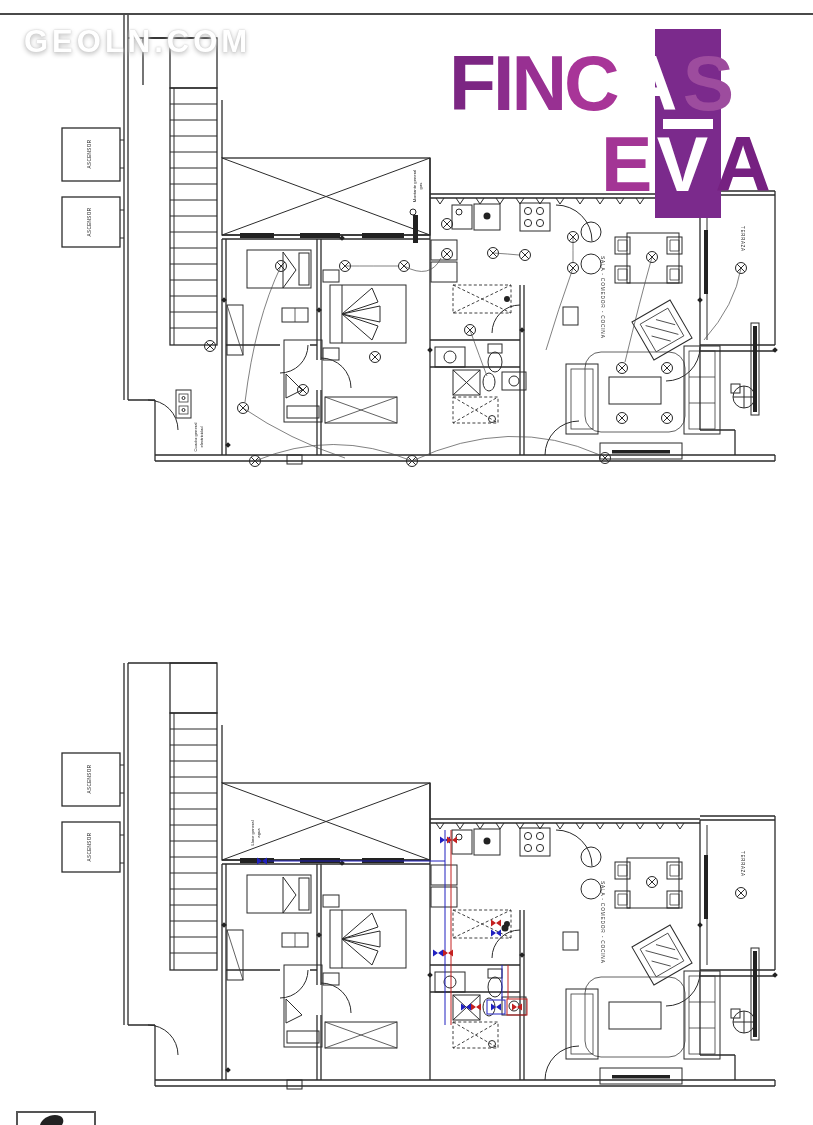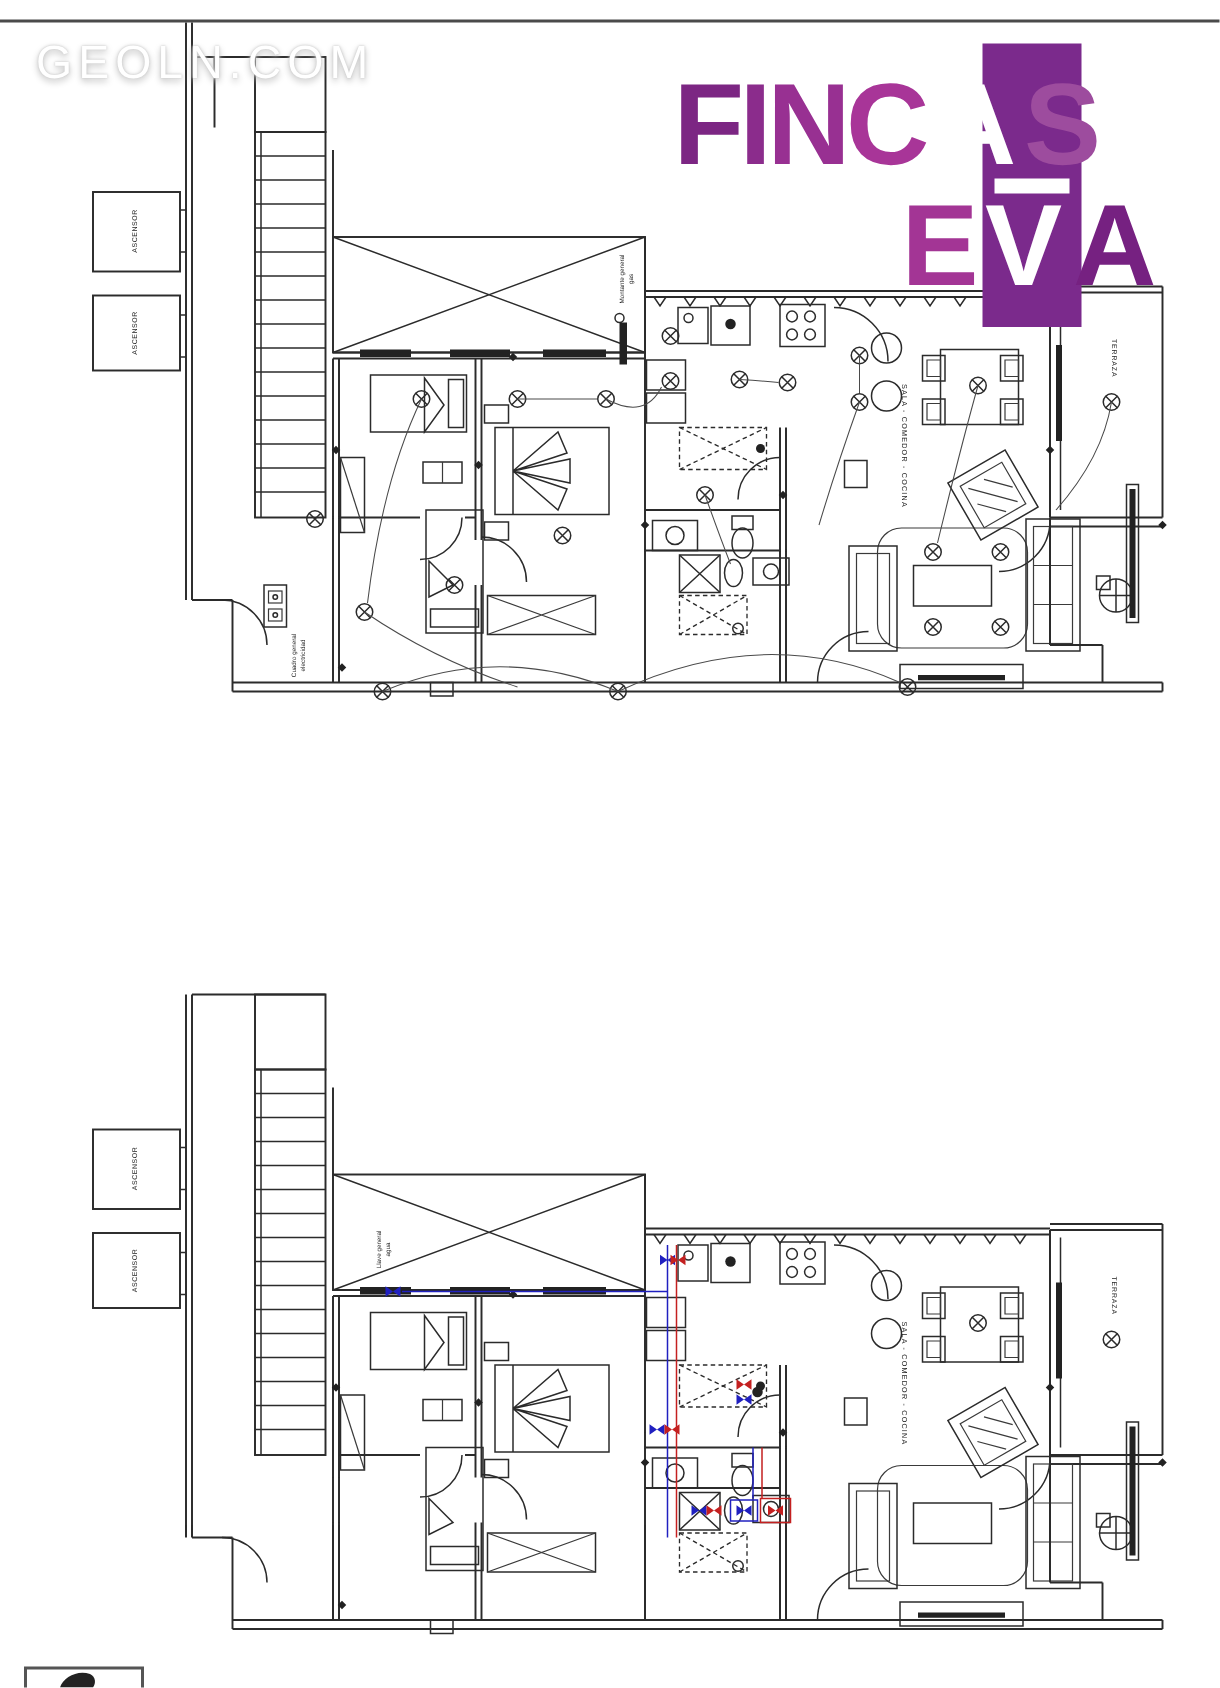--- a/index.html
+++ b/index.html
@@ -1,19 +1,19 @@
 <!DOCTYPE html>
 <html><head>
 <meta charset="utf-8">
 <style>
   html,body{margin:0;padding:0;background:#fff;}
   body{width:813px;height:1125px;position:relative;overflow:hidden;
        font-family:"Liberation Sans",sans-serif;}
   .topline{position:absolute;left:0;top:13px;width:813px;height:2px;background:#4a4a4a;}
-  .watermark{position:absolute;left:24px;top:24px;font-size:31px;font-weight:400;
+  .watermark{position:absolute;left:24px;top:24px;font-size:31px;font-weight:700;
        letter-spacing:4px;color:#ffffff;
        text-shadow:0 0 2px #cfcfcf,0 2px 5px #b9b9b9, 0 0 1px #dddddd;z-index:6;}
   .plan-svg{position:absolute;left:0;top:0;z-index:2;}
   
   .logo-box{position:absolute;left:655px;top:29px;width:66px;height:189px;background:#7b2a8c;z-index:4;}
   .logo-row{position:absolute;display:flex;z-index:5;font-weight:800;line-height:1;
        font-size:77px;font-family:"Liberation Sans",sans-serif;letter-spacing:-3px;}
   .logo-row1{left:449px;top:45px;}
   .logo-row2{left:601px;top:126px;}
   .boxed{width:66px;text-align:center;color:#ffffff;letter-spacing:0;}

